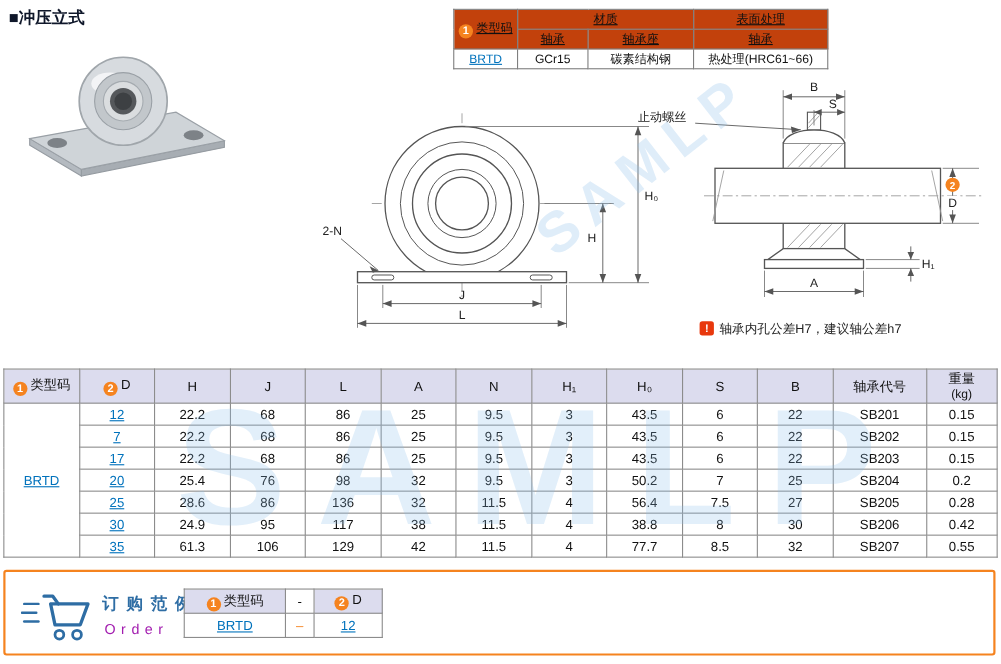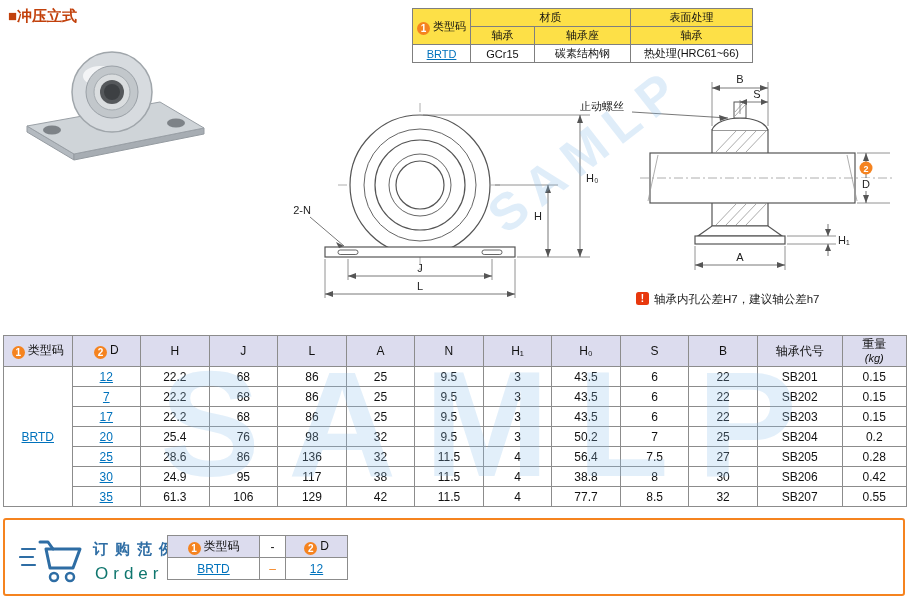--- a/index.html
+++ b/index.html
@@ -3,56 +3,56 @@
 <meta charset="utf-8">
 <style>
   html,body{margin:0;padding:0;}
   body{
     width:910px;height:604px;position:relative;overflow:hidden;
     background:#ffffff;
     font-family:"Liberation Sans","DejaVu Sans",sans-serif;
     color:#111;
   }
   
-  .page-title{position:absolute;left:8px;top:7px;font-size:15px;font-weight:bold;color:#c2410c;}
+  .page-title{position:absolute;left:8px;top:7px;font-size:15px;font-weight:bold;color:#0f172a;}
   
   .photo{position:absolute;left:12px;top:34px;}
   
   .spec-table{position:absolute;left:412px;top:8px;border-collapse:collapse;table-layout:fixed;}
   .spec-table th,.spec-table td{
     border:1px solid #7f7f7f;font-size:11px;font-weight:normal;text-align:center;
     padding:1px 3px;height:15px;background:#fff;
   }
-  .spec-table th{background:#fde047;}
+  .spec-table th{background:#c2410c;text-decoration:underline;}
   
   .drawing{position:absolute;left:250px;top:68px;}
   .dim-label{font-size:11px;fill:#222;}
   .note-text{font-size:11.5px;fill:#222;}
   .badge-svg{font-size:9px;fill:#fff;font-weight:bold;}
   
   .main-table{position:absolute;left:3px;top:335px;width:904px;border-collapse:collapse;table-layout:fixed;}
   .main-table th,.main-table td{border:1px solid #8c8c8c;font-size:12px;text-align:center;padding:0;}
   .main-table th{background:#dcdcee;font-weight:normal;height:30px;line-height:14px;}
   .main-table td{height:19px;background:#fff;}
   .blue{color:#0072bc;text-decoration:underline;}
-  .weight-sub{font-size:11px;font-style:italic;}
+  .weight-sub{font-size:11px;}
   
   .badge{
     display:inline-block;width:13px;height:13px;border-radius:50%;
     background:#f5831f;color:#fff;font-size:10px;line-height:13px;
     text-align:center;margin-right:3px;vertical-align:-2px;font-weight:bold;
   }
   
   .order-box{
     position:absolute;left:3px;top:518px;width:902px;height:78px;
     border:2px solid #f5831f;border-radius:3px;box-sizing:border-box;background:#fff;
   }
   .cart{position:absolute;left:14px;top:12px;}
   .order-cn{position:absolute;left:88px;top:20px;font-size:15px;letter-spacing:7px;color:#2e6da4;font-weight:bold;}
-  .order-en{position:absolute;left:90px;top:44px;font-size:17px;letter-spacing:5px;color:#0f766e;}
+  .order-en{position:absolute;left:90px;top:44px;font-size:13px;letter-spacing:5px;color:#a21caf;}
   .order-table{position:absolute;left:162px;top:15px;border-collapse:collapse;table-layout:fixed;}
   .order-table th,.order-table td{
     border:1px solid #8c8c8c;font-size:12px;font-weight:normal;text-align:center;
     padding:0;height:21px;background:#fff;
   }
   .order-table th{background:#dcdcee;}
   .dash-bottom{color:#f5831f;font-weight:bold;}
   
   .watermark-main{
     position:absolute;left:160px;top:338px;font-size:150px;font-weight:bold;

